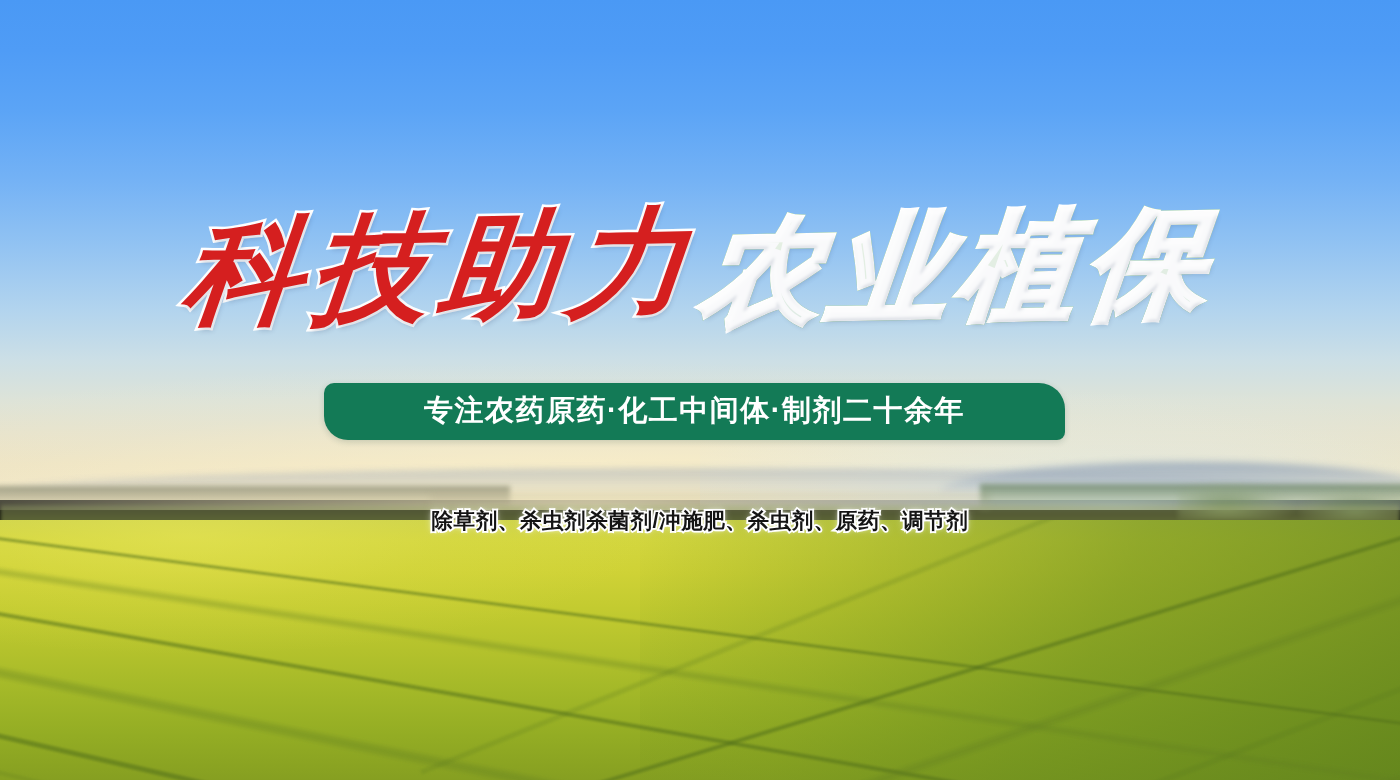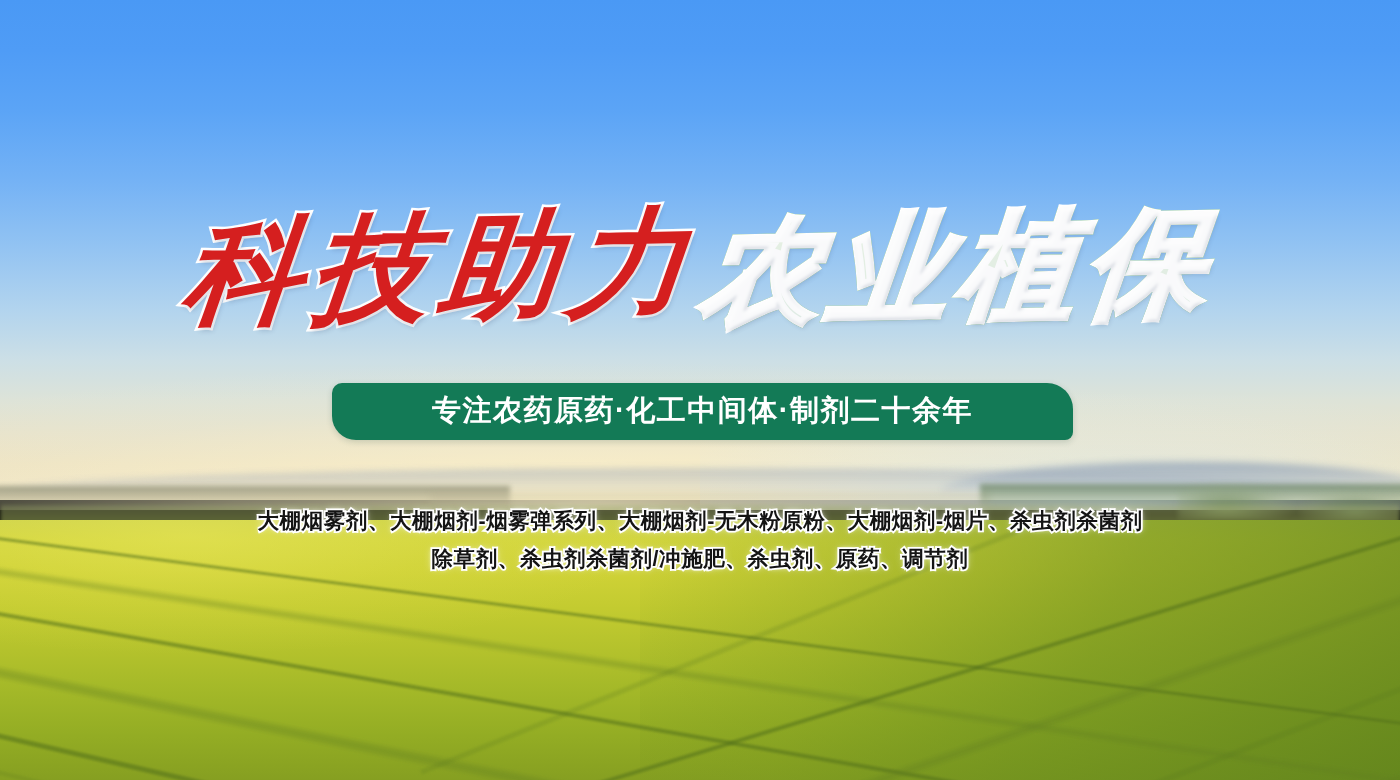--- a/index.html
+++ b/index.html
@@ -154,21 +154,21 @@
     -webkit-background-clip:text;
     background-clip:text;
     -webkit-text-fill-color:transparent;
     -webkit-text-stroke:5px #ffffff;
     paint-order:stroke fill;
     text-shadow:0 0 3px rgba(255,255,255,.85), 2px 3px 5px rgba(40,60,100,.2);
   }
 
   
   .pill{
-    position:absolute;left:332px;top:383px;width:741px;height:57px;
+    position:absolute;left:324px;top:383px;width:741px;height:57px;
     background:#137a56;
     border-radius:10px 26px 8px 24px;
     box-shadow:0 2px 6px rgba(20,60,50,.18);
     display:flex;align-items:center;justify-content:center;
   }
   .pill-text{
     color:#ffffff;
     font-size:29px;
     font-weight:700;
     letter-spacing:1.5px;
@@ -234,17 +234,16 @@
 
   <div class="headline">
     <span class="hl-red">科技助力</span><span class="hl-green">农业植保</span>
   </div>
 
   <div class="pill">
     <div class="pill-text">专注农药原药·化工中间体·制剂二十余年</div>
   </div>
 
   <div class="products">
-    <span class="prod-line">大棚烟雾剂、大棚烟剂-烟雾弹系列、大棚烟剂-无木粉原粉、大棚烟剂-烟片、杀虫剂杀菌剂</span>
     <span class="prod-line">除草剂、杀虫剂杀菌剂/冲施肥、杀虫剂、原药、调节剂</span>
   </div>
 
 </div>
 
 </body></html>

